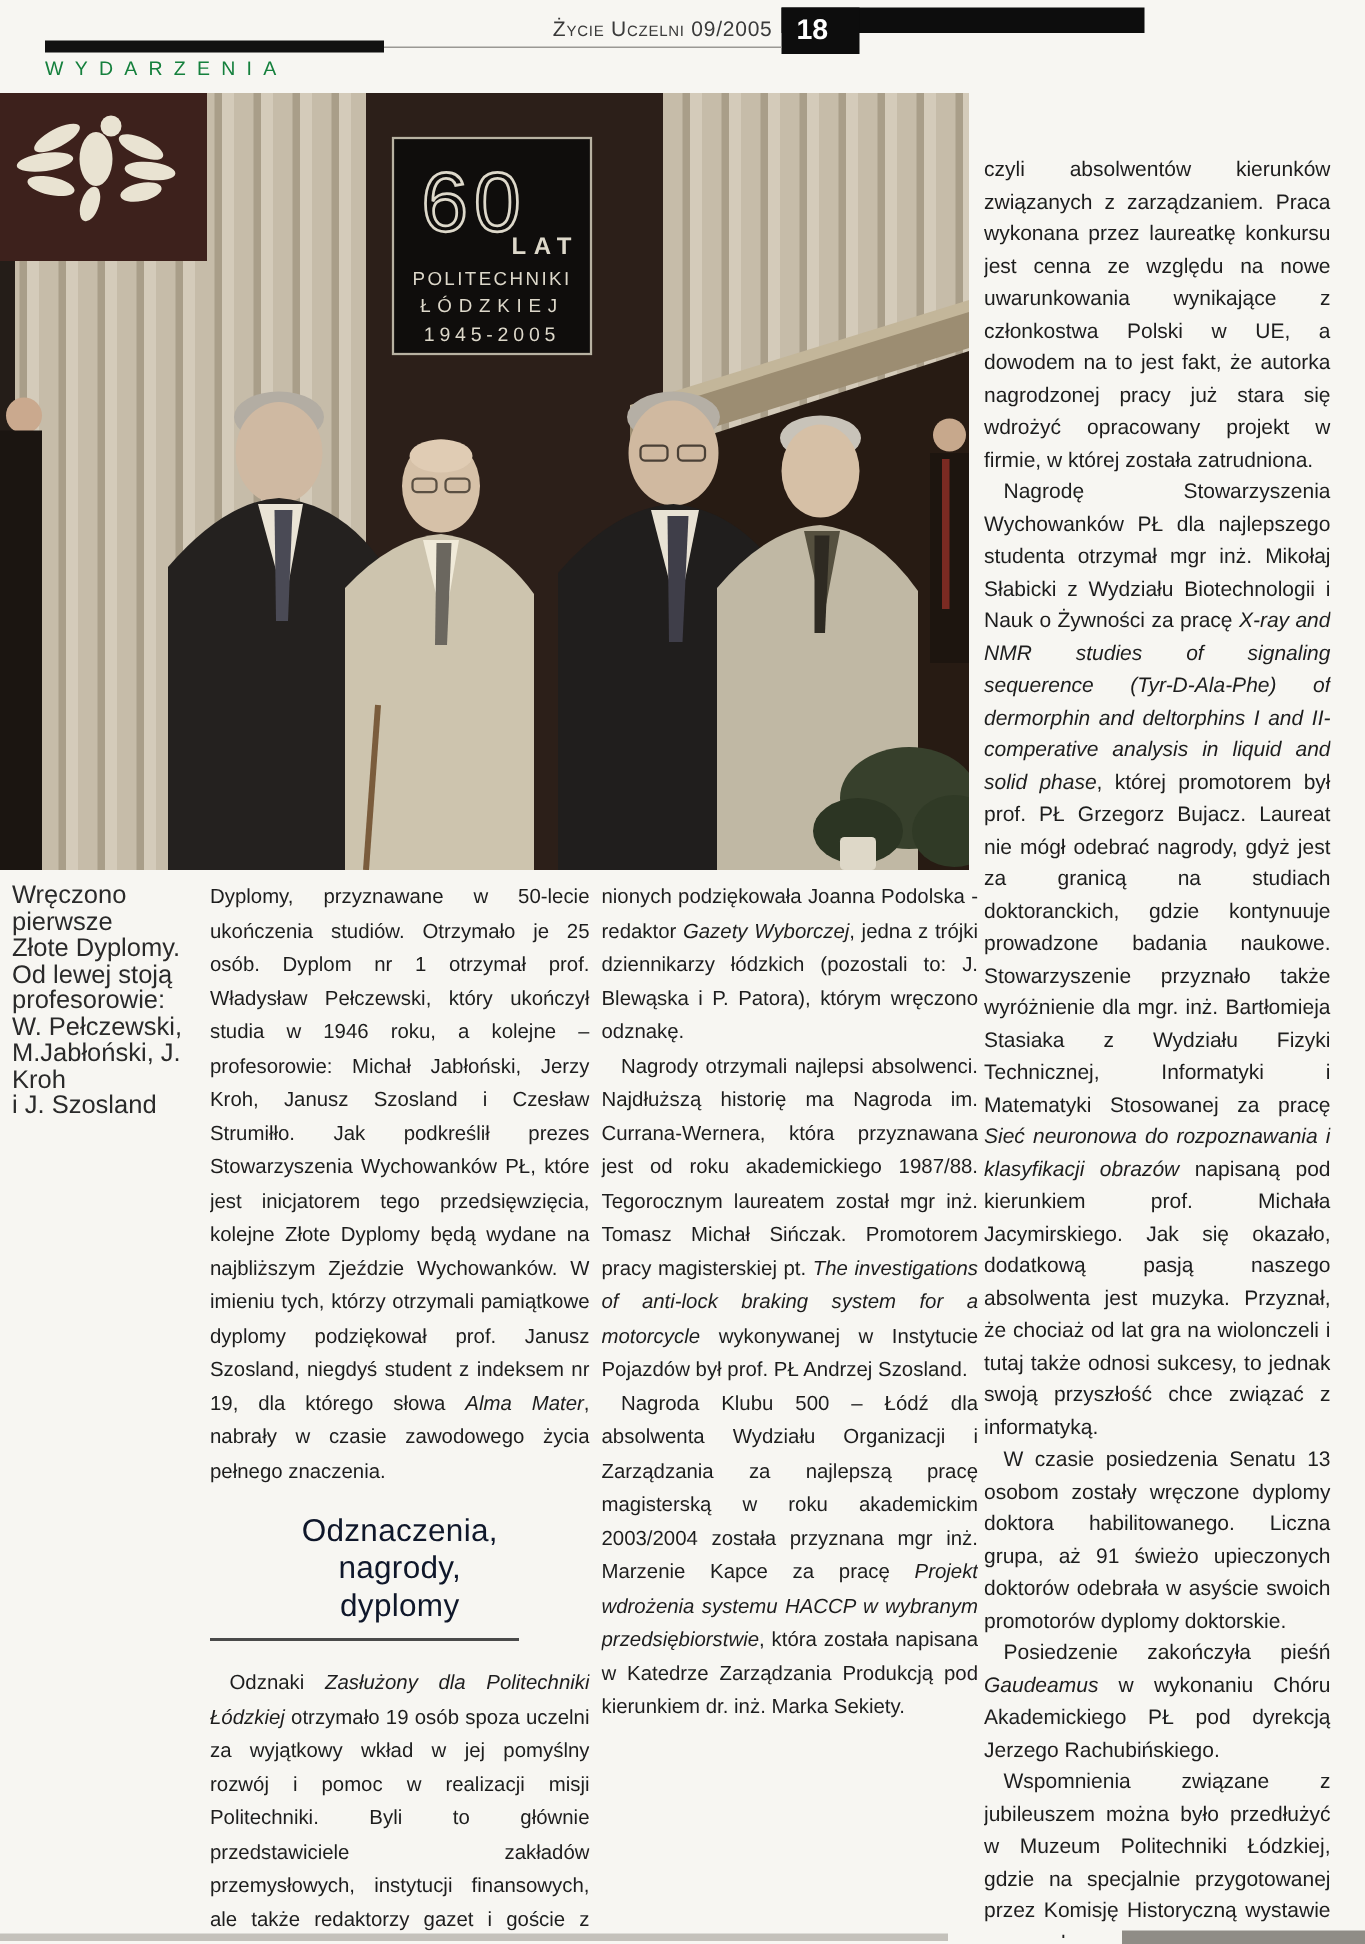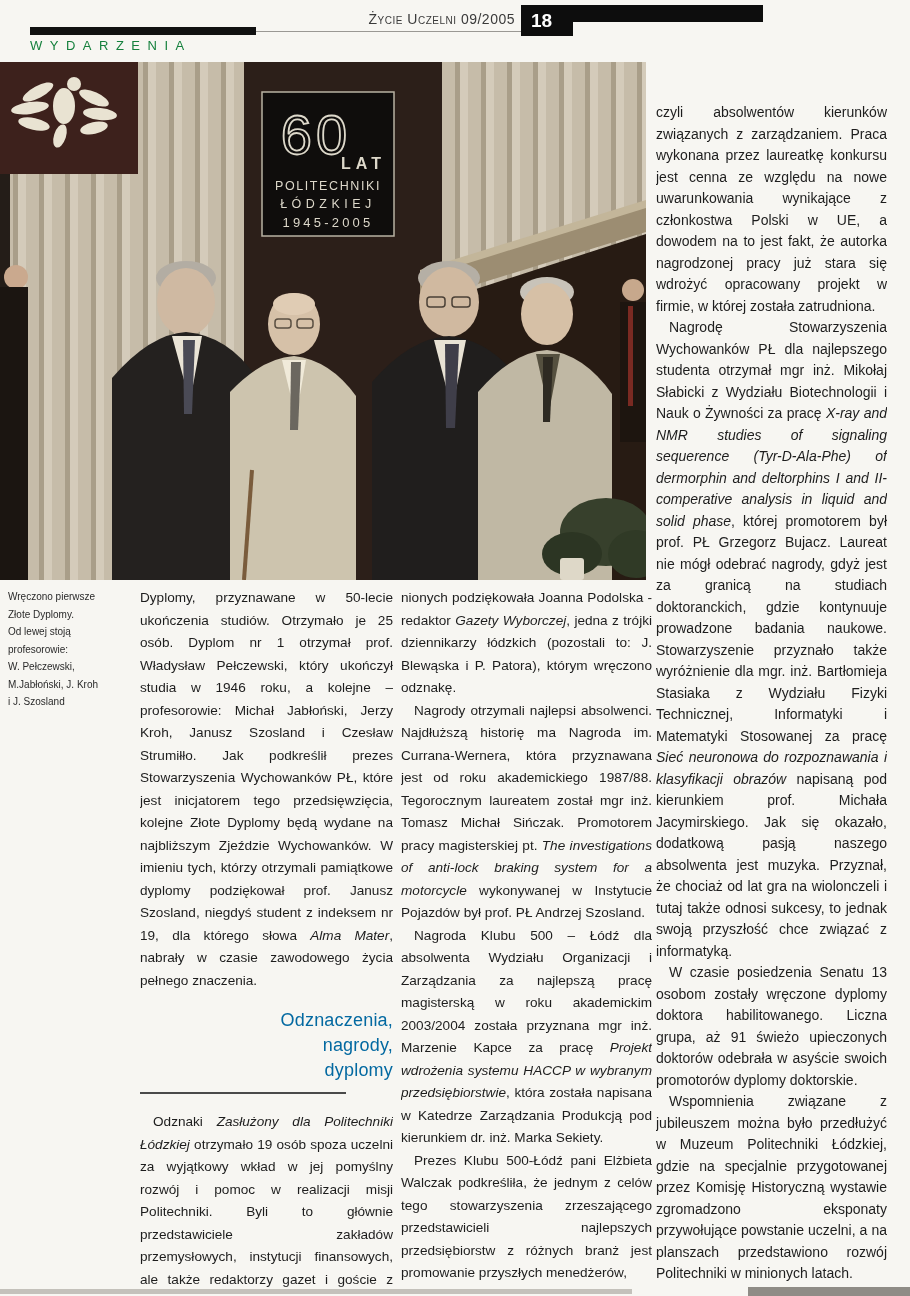--- a/index.html
+++ b/index.html
@@ -26,34 +26,34 @@
   
   .photo{
     position:absolute; left:0; top:62px; width:646px; height:518px;
     background:#fdba74; box-shadow:inset 0 0 46px rgba(20,10,0,.35);
   }
   .photo svg{display:block;}
   .photo svg text{font-family:"Liberation Sans", sans-serif;}
   
   .caption{
     position:absolute; left:8px; top:588px; width:128px;
-    font-size:10px; line-height:17.5px; color:#2a2a2a; white-space:pre-line;
+    font-size:17px; line-height:17.5px; color:#2a2a2a; white-space:pre-line;
   }
   
   .col{position:absolute; text-align:justify; overflow:hidden; hyphens:auto;}
   .col1{left:140px; top:587px; width:253px; height:700px; font-size:13.6px; line-height:22.5px;}
   .col2{left:401px; top:587px; width:251px; height:700px; font-size:13.6px; line-height:22.5px;}
   .col3{left:656px; top:74px;  width:231px; height:1190px; font-size:14px; line-height:21.5px;margin-top:28px;}
   .para{margin:0;}
   .ind{text-indent:13px;}
   em{}
   .head-block{margin:16px 0 0 0;}
   .article-heading{
-    font-size:18px; line-height:25px; color:#0369a1; letter-spacing:.2px;
-    white-space:pre-line; text-align:right;
+    font-size:21px; line-height:25px; color:#0f172a; letter-spacing:.2px;
+    white-space:pre-line; text-align:center;
   }
   .heading-rule{width:206px; height:2px; background:#4a4a4a; margin:9px 0 17px 0;}
   
   .edge-shadow{
     position:absolute; right:0; top:650px; width:13px; height:646px;
     background:linear-gradient(to right, rgba(0,0,0,0), rgba(60,55,50,.22));
   }
   .bottom-bar-l{position:absolute; left:0; bottom:2px; width:632px; height:5px; background:#c4c1bb;}
   .bottom-bar-r{position:absolute; left:748px; bottom:0; width:162px; height:9px; background:#8f8c86;}
   .corner-blob{position:absolute; right:0; bottom:0; width:15px; height:24px; background:#454240; border-radius:6px 0 0 0;}
@@ -189,28 +189,28 @@
     </div>
     <div>
         <p class="para ind"><span>Odznaki </span><em>Zasłużony dla Politechniki Łódzkiej</em><span> otrzymało 19 osób spoza uczelni za wyjątkowy wkład w jej pomyślny rozwój i pomoc w realizacji misji Politechniki. Byli to głównie przedstawiciele zakładów przemysłowych, instytucji finansowych, ale także redaktorzy gazet i goście z zagranicy. W imieniu wyróż-</span></p>
       </div>
   </div>
 
   <div class="col col2">
       <p class="para"><span>nionych podziękowała Joanna Podolska - redaktor </span><em>Gazety Wyborczej</em><span>, jedna z trójki dziennikarzy łódzkich (pozostali to: J. Blewąska i P. Patora), którym wręczono odznakę.</span></p>
       <p class="para ind"><span>Nagrody otrzymali najlepsi absolwenci. Najdłuższą historię ma Nagroda im. Currana-Wernera, która przyznawana jest od roku akademickiego 1987/88. Tegorocznym laureatem został mgr inż. Tomasz Michał Sińczak. Promotorem pracy magisterskiej pt. </span><em>The investigations of anti-lock braking system for a motorcycle</em><span> wykonywanej w Instytucie Pojazdów był prof. PŁ Andrzej Szosland.</span></p>
       <p class="para ind"><span>Nagroda Klubu 500 – Łódź dla absolwenta Wydziału Organizacji i Zarządzania za najlepszą pracę magisterską w roku akademickim 2003/2004 została przyznana mgr inż. Marzenie Kapce za pracę </span><em>Projekt wdrożenia systemu HACCP w wybranym przedsiębiorstwie</em><span>, która została napisana w Katedrze Zarządzania Produkcją pod kierunkiem dr. inż. Marka Sekiety.</span></p>
-      <p class="para ind"><span>Prezes Klubu 500-Łódź pani Elżbieta Walczak podkreśliła, że jednym z celów tego stowarzyszenia zrzeszającego przedstawicieli najlepszych przedsiębiorstw z różnych branż jest promowanie przyszłych menedżerów,</span></p>
     </div>
 
   <div class="col col3">
     <div>
         <p class="para"><span>czyli absolwentów kierunków związanych z zarządzaniem. Praca wykonana przez laureatkę konkursu jest cenna ze względu na nowe uwarunkowania wynikające z członkostwa Polski w UE, a dowodem na to jest fakt, że autorka nagrodzonej pracy już stara się wdrożyć opracowany projekt w firmie, w której została zatrudniona.</span></p>
         <p class="para ind"><span>Nagrodę Stowarzyszenia Wychowanków PŁ dla najlepszego studenta otrzymał mgr inż. Mikołaj Słabicki z Wydziału Biotechnologii i Nauk o Żywności za pracę </span><em>X-ray and NMR studies of signaling sequerence (Tyr-D-Ala-Phe) of dermorphin and deltorphins I and II- comperative analysis in liquid and solid phase</em><span>, której promotorem był prof. PŁ Grzegorz Bujacz. Laureat nie mógł odebrać nagrody, gdyż jest za granicą na studiach doktoranckich, gdzie kontynuuje prowadzone badania naukowe. Stowarzyszenie przyznało także wyróżnienie dla mgr. inż. Bartłomieja Stasiaka z Wydziału Fizyki Technicznej, Informatyki i Matematyki Stosowanej za pracę </span><em>Sieć neuronowa do rozpoznawania i klasyfikacji obrazów</em><span> napisaną pod kierunkiem prof. Michała Jacymirskiego. Jak się okazało, dodatkową pasją naszego absolwenta jest muzyka. Przyznał, że chociaż od lat gra na wiolonczeli i tutaj także odnosi sukcesy, to jednak swoją przyszłość chce związać z informatyką.</span></p>
         <p class="para ind"><span>W czasie posiedzenia Senatu 13 osobom zostały wręczone dyplomy doktora habilitowanego. Liczna grupa, aż 91 świeżo upieczonych doktorów odebrała w asyście swoich promotorów dyplomy doktorskie.</span></p>
+        <p class="para ind"><span>Posiedzenie zakończyła pieśń </span><em>Gaudeamus</em><span> w wykonaniu Chóru Akademickiego PŁ pod dyrekcją Jerzego Rachubińskiego.</span></p>
         <p class="para ind"><span>Wspomnienia związane z jubileuszem można było przedłużyć w Muzeum Politechniki Łódzkiej, gdzie na specjalnie przygotowanej przez Komisję Historyczną wystawie zgromadzono eksponaty przywołujące powstanie uczelni, a na planszach przedstawiono rozwój Politechniki w minionych latach.</span></p>
       </div>
 
   </div>
 
   <div class="edge-shadow"></div>
   <div class="bottom-bar-l"></div>
   <div class="bottom-bar-r"></div>
   <div class="corner-blob"></div>
 

